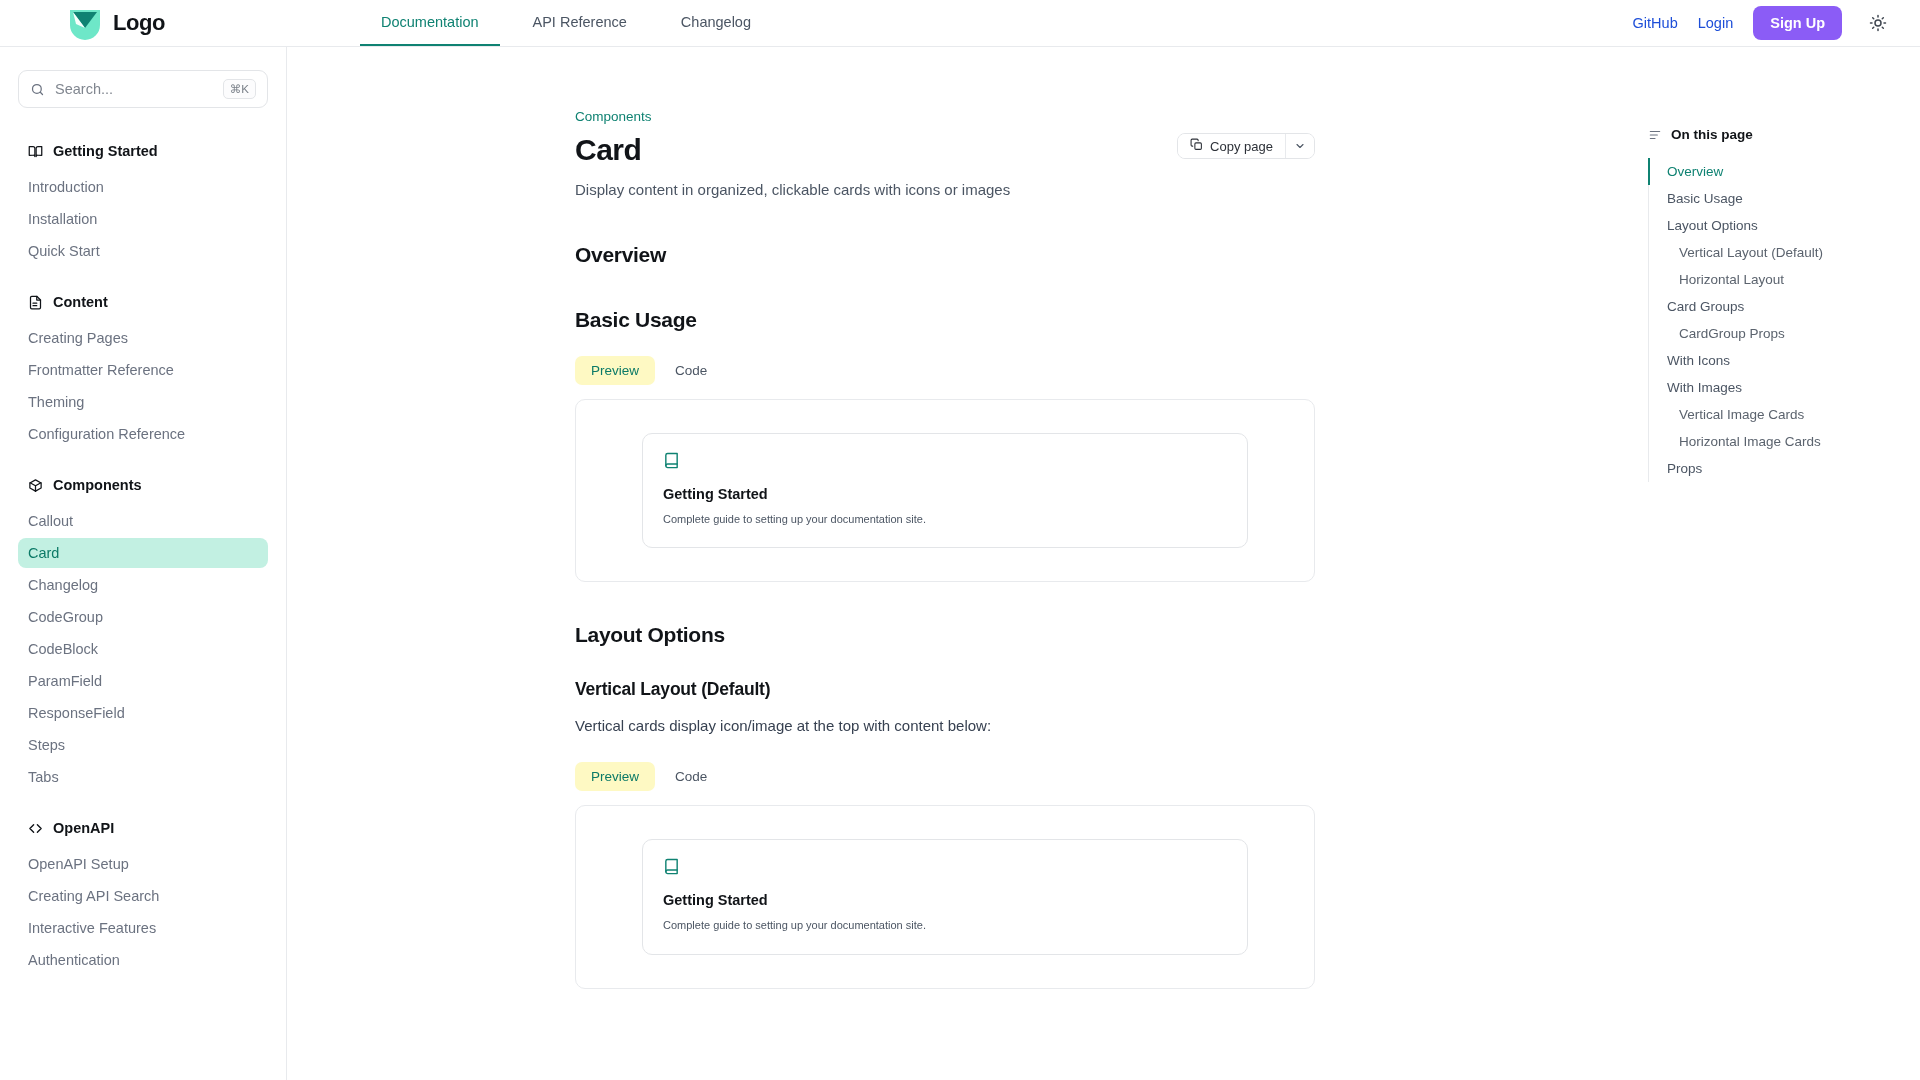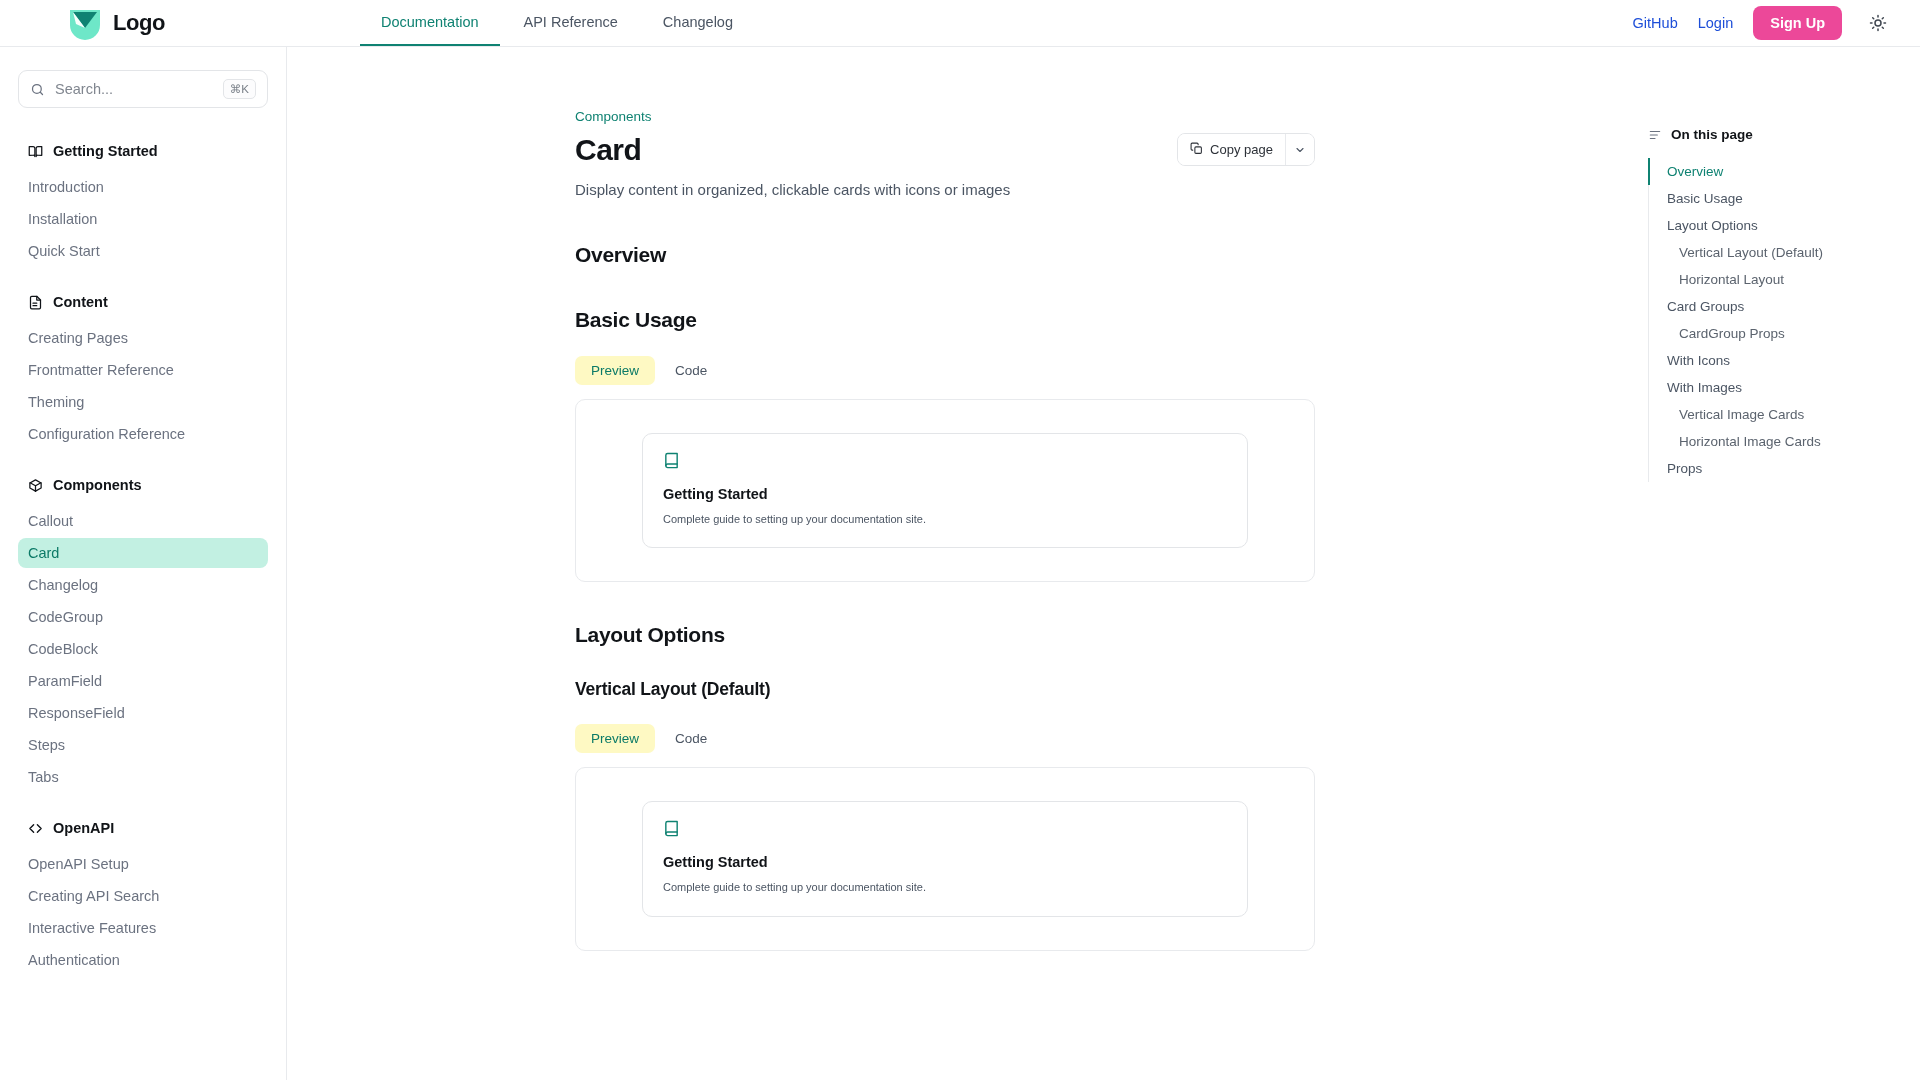--- a/index.html
+++ b/index.html
@@ -22,41 +22,41 @@
   .brand-zone {
     width: 287px; min-width: 287px;
     display: flex; align-items: center; gap: 11px;
     padding-left: 28px;
     margin-left: 40px;
   }
   .logo-mark { width: 34px; height: 34px; flex: none; }
   .logo-text { font-size: 22px; font-weight: 700; letter-spacing: -0.4px; color: #111418; }
 
   .topnav {
-    display: flex; align-items: stretch; gap: 3px;
+    display: flex; align-items: stretch; gap: 12px;
     padding-left: 33px;
   }
   .topnav a {
     display: flex; align-items: center;
     padding: 0 21px;
     font-size: 14.5px; color: #4b5563; text-decoration: none;
     border-bottom: 2px solid transparent;
     white-space: nowrap;
   }
   .topnav a.active { color: #0f8272; border-bottom-color: #0f8272; font-weight: 500; }
 
   .topright {
     margin-left: auto; display: flex; align-items: center; gap: 20px;
     padding-right: 26px;
   }
   .topright a.plain {
     font-size: 14.5px; color: #1d4ed8; text-decoration: none; white-space: nowrap; text-align: right;
   }
   .signup-btn {
-    background: #ec4899; color: #ffffff;
+    background: #8b5cf6; color: #ffffff;
     font-size: 14.5px; font-weight: 600;
     padding: 9px 17px; border-radius: 8px; border: none;
     white-space: nowrap; cursor: pointer;
   }
   .theme-btn {
     width: 32px; height: 32px; border: none; background: transparent;
     display: flex; align-items: center; justify-content: center; cursor: pointer;
     color: #3f4650;
   }
 
@@ -114,21 +114,21 @@
   .main-inner { width: 740px; margin-left: 288px; }
 
   .crumb { font-size: 13.5px; color: #0f8272; font-weight: 500; margin-bottom: 9px; }
   .title-row { display: flex; align-items: flex-start; }
   .page-title { font-size: 30px; font-weight: 700; letter-spacing: -0.5px; color: #111418; }
   .page-sub { font-size: 15px; color: #4b5563; margin-top: 12px; line-height: 1.5; }
 
   .copy-group {
     margin-left: auto; display: flex; align-items: stretch;
     border: 1px solid #e3e5e8; border-radius: 8px; overflow: hidden;
-    height: 33px; background: #fff;
+    height: 26px; background: #fff;
   }
   .copy-btn {
     display: flex; align-items: center; gap: 7px;
     padding: 0 12px; font-size: 13px; color: #2d3138;
     background: #fff; border: none; cursor: pointer; white-space: nowrap;
   }
   .copy-caret {
     width: 29px; display: flex; align-items: center; justify-content: center;
     border-left: 1px solid #e8eaed; background: #fff; border-top: none;
     border-right: none; border-bottom: none; cursor: pointer; color: #4b5563;
@@ -359,20 +359,21 @@
                 <path d="M6.5 2H20v20H6.5A2.5 2.5 0 0 1 4 19.5v-15A2.5 2.5 0 0 1 6.5 2z"></path>
               </svg>
             </span>
             <div class="ctitle">Getting Started</div>
             <div class="cdesc">Complete guide to setting up your documentation site.</div>
           </div>
         </div>
 
         <h2 class="sec">Layout Options</h2>
         <h3 class="sub">Vertical Layout (Default)</h3>
+        <p class="para">Vertical cards display icon/image at the top with content below:</p>
 
         <div class="tabs-row">
           <button class="tab-pill active">Preview</button>
           <button class="tab-pill">Code</button>
         </div>
 
         <div class="preview-frame">
           <div class="demo-card">
             <span class="cicon">
               <svg width="17" height="17" viewBox="0 0 24 24" fill="none" stroke="currentColor" stroke-width="2" stroke-linecap="round" stroke-linejoin="round">

